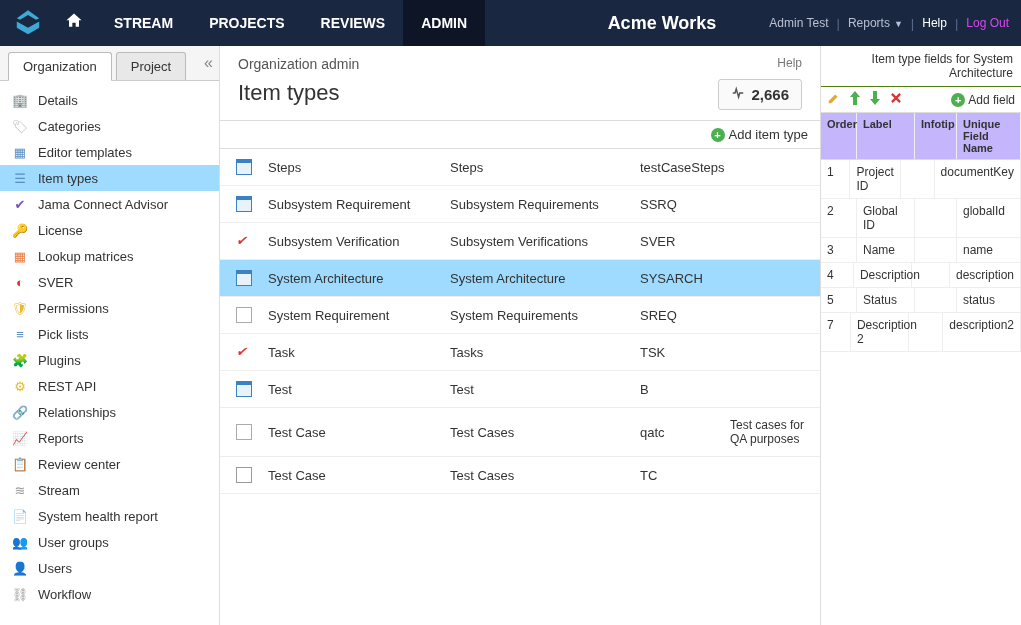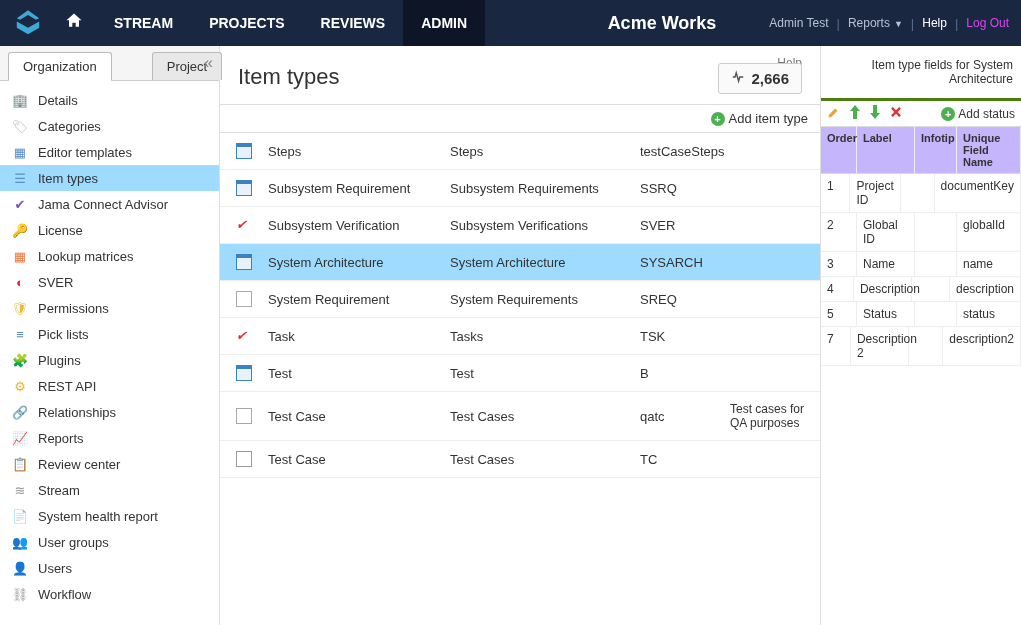--- a/index.html
+++ b/index.html
@@ -43,21 +43,21 @@
 .item-row { display: flex; align-items: center; border-bottom: 1px solid #eee; padding: 10px 8px; font-size: 13px; }
 .item-row.selected { background: #9edbff; padding-left: 8px; }
 .col-icon { width: 32px; display: flex; justify-content: center; }
 .col-name { width: 190px; padding-left: 8px; }
 .col-plural { width: 190px; }
 .col-key { width: 90px; }
 .col-desc { flex: 1; font-size: 12px; color: #333; }
 .type-icon { width: 16px; height: 16px; display: inline-block; }
 
 .right-panel { width: 200px; display: flex; flex-direction: column; font-size: 12px; }
-.rp-title { padding: 12px 8px; font-size: 12px; border-bottom: 3px solid #4d7c0f; text-align: right; }
+.rp-title { padding: 6px 8px; font-size: 12px; border-bottom: 1px solid #4d7c0f; text-align: right; }
 .rp-toolbar { display: flex; align-items: center; gap: 8px; padding: 4px 6px; border-bottom: 1px solid #ddd; }
 .rp-toolbar .sp { flex: 1; }
 .rp-add { font-size: 12px; cursor: pointer; display: flex; align-items: center; gap: 3px; }
 .rp-header { display: flex; border-bottom: 1px solid #ddd; background: #c4b5fd; font-weight: 600; font-size: 11px; }
 .rp-header div, .rp-row div { padding: 5px 6px; border-right: 1px solid #eee; }
 .rp-order { width: 36px; }
 .rp-label { width: 58px; }
 .rp-infotip { width: 42px; }
 .rp-unique { flex: 1; }
 .rp-body { flex: 1; overflow-y: auto; }
@@ -96,21 +96,21 @@
     <span class="topbar-link" style="color:#fff;">Help</span>
     <span class="topbar-sep">|</span>
     <span class="topbar-link" style="color:#d946ef;">Log Out</span>
   </div>
 </div>
 
 <div class="main">
 
   <div class="sidebar">
     <div class="tabs">
-      <div id="side-tabs" style="display:flex;gap:36px;">
+      <div id="side-tabs" style="display:flex;">
           <div class="tab active">Organization</div>
           <div class="tab">Project</div>
         </div>
       <span class="collapse-btn">«</span>
     </div>
     <div class="side-list" id="side-list">
         <div class="side-item">
           <span class="side-icon" style="color: rgb(90, 143, 196);">🏢</span>
           <span>Details</span>
         </div>
@@ -188,20 +188,21 @@
         </div>
         <div class="side-item">
           <span class="side-icon" style="color: rgb(153, 153, 153);">⛓</span>
           <span>Workflow</span>
         </div>
       </div>
   </div>
 
   <div class="content">
     <div class="content-header">
+      <div class="breadcrumb">Organization admin</div>
       <span class="help-link">Help</span>
       <div class="page-title">Item types</div>
       <div class="stat-badge">
         <span>
           <svg width="14" height="14" viewBox="0 0 24 24" fill="none" stroke="#555" stroke-width="2.5">
               <path d="M3 12h4l2-7 4 14 2-7h6"></path>
             </svg>
         </span>
         <span>2,666</span>
       </div>
@@ -308,21 +309,21 @@
           </svg></span>
       <span><svg width="12" height="14" viewBox="0 0 12 14">
             <path fill="#4caf50" d="M6 14l5-6H8V0H4v8H1z"></path>
           </svg></span>
       <span><svg width="14" height="14" viewBox="0 0 24 24">
             <path stroke="#d33" stroke-width="4" d="M5 5l14 14M19 5L5 19"></path>
           </svg></span>
       <span class="sp"></span>
       <span class="rp-add">
         <span class="add-plus">+</span>
-        <span>Add status</span>
+        <span>Add field</span>
       </span>
     </div>
     <div class="rp-header">
       <div class="rp-order">Order</div>
       <div class="rp-label">Label</div>
       <div class="rp-infotip">Infotip</div>
       <div class="rp-unique">Unique Field Name</div>
     </div>
     <div class="rp-body" id="rp-body">
         <div class="rp-row">

